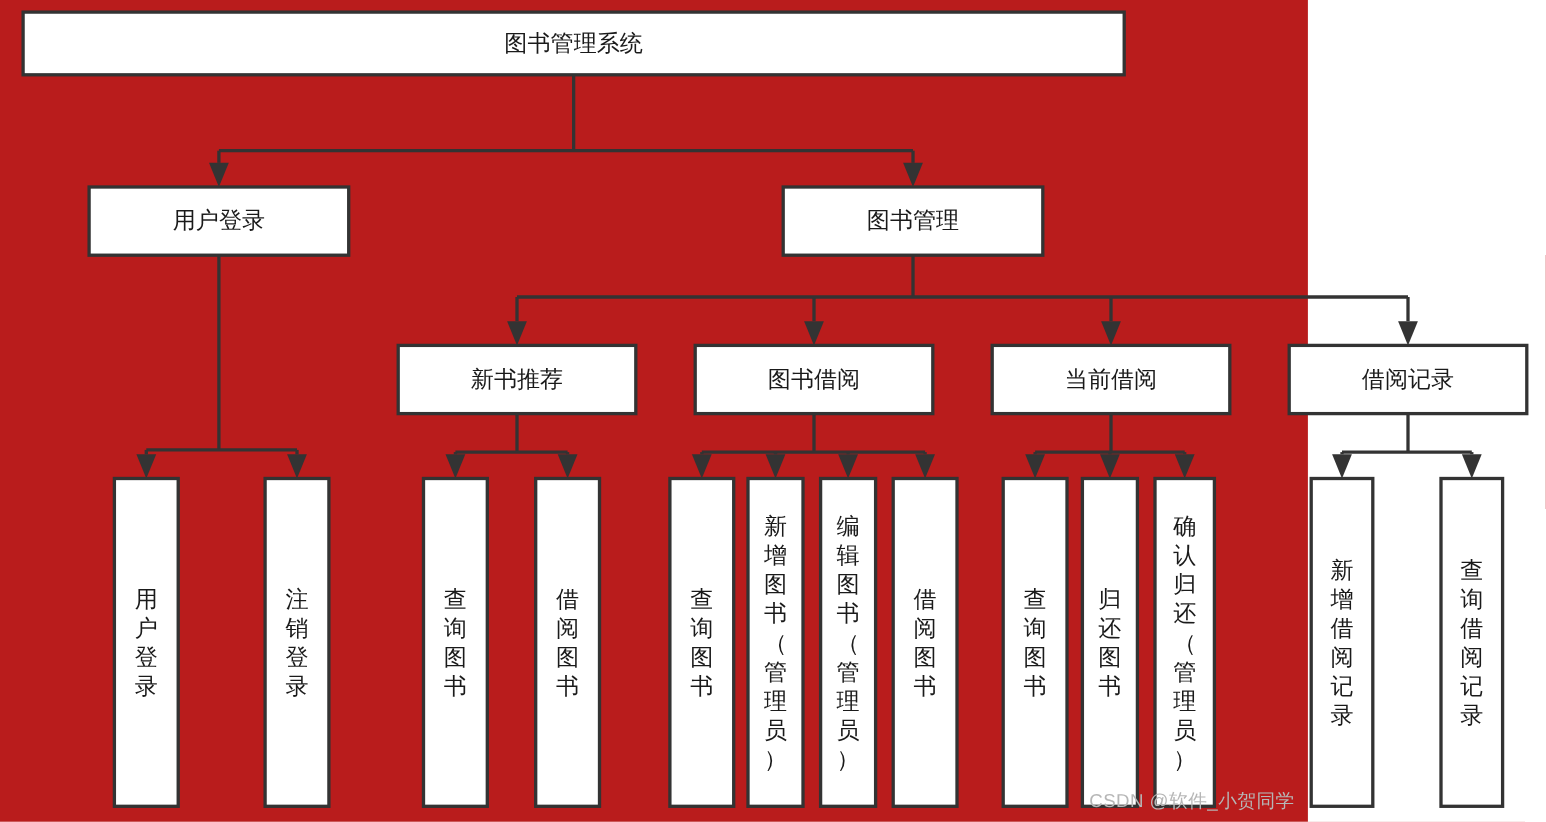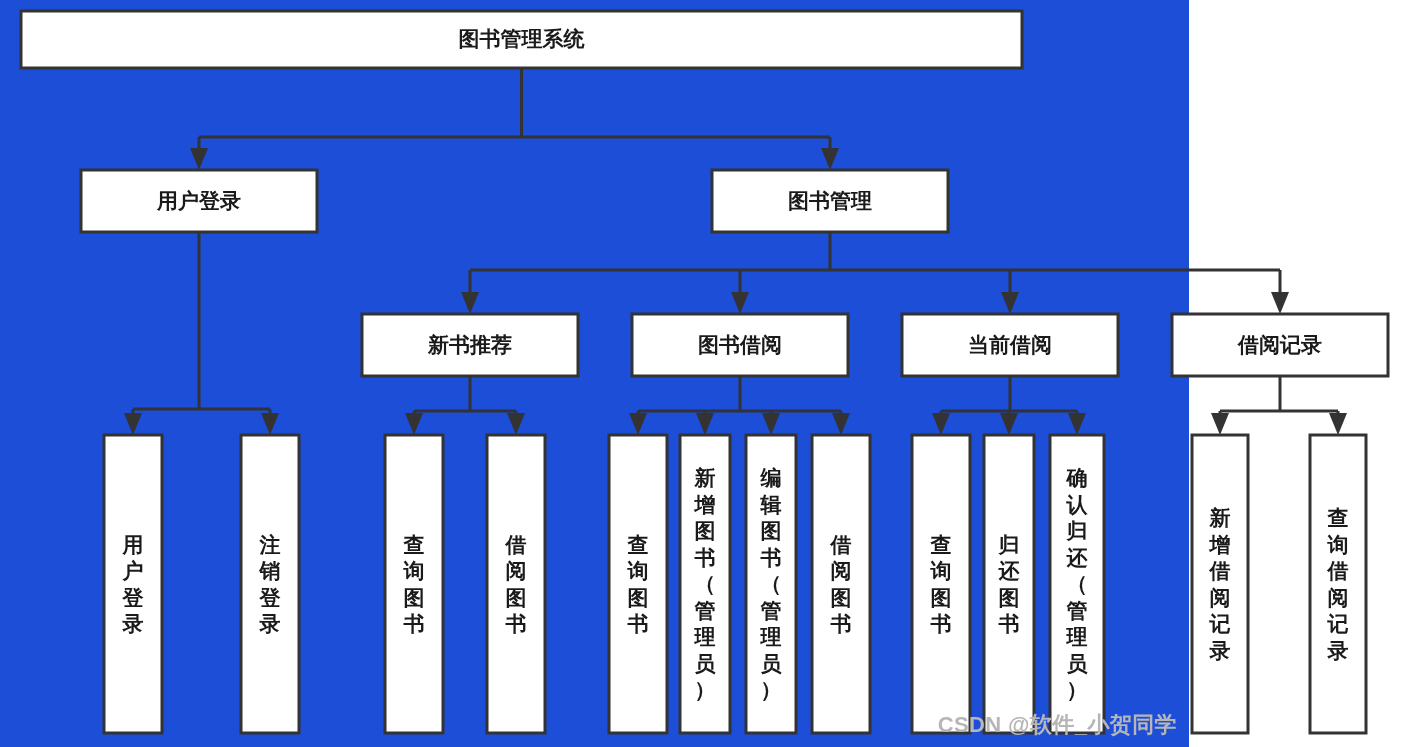--- a/index.html
+++ b/index.html
@@ -11,22 +11,21 @@
     width: 1405px;
     height: 747px;
     font-family: "Liberation Sans", "DejaVu Sans", sans-serif;
     overflow: hidden;
     position: relative;
   }
   #diagram-root {
     position: relative;
     width: 1189px;
     height: 747px;
-    background: #1d4ed8;
-    font-weight: bold;
+    background: #b91c1c;
   }
   svg#flow-svg {
     position: absolute;
     left: 0;
     top: 0;
     width: 1405px;
     height: 747px;
     display: block;
   }
   .node-box {
@@ -55,21 +54,21 @@
     fill: #1a1a1a;
     font-family: "Liberation Sans", "DejaVu Sans", sans-serif;
     font-size: 21px;
     text-anchor: middle;
   }
   .watermark {
     position: absolute;
     right: 12px;
     bottom: 7px;
     font-family: "Liberation Sans", "DejaVu Sans", sans-serif;
-    font-size: 22px;
+    font-size: 17px;
     color: #b6b6b6;
     letter-spacing: 0.4px;
     white-space: nowrap;
     pointer-events: none;
   }
 </style>
 </head>
 <body>
 
 <div id="diagram-root">

